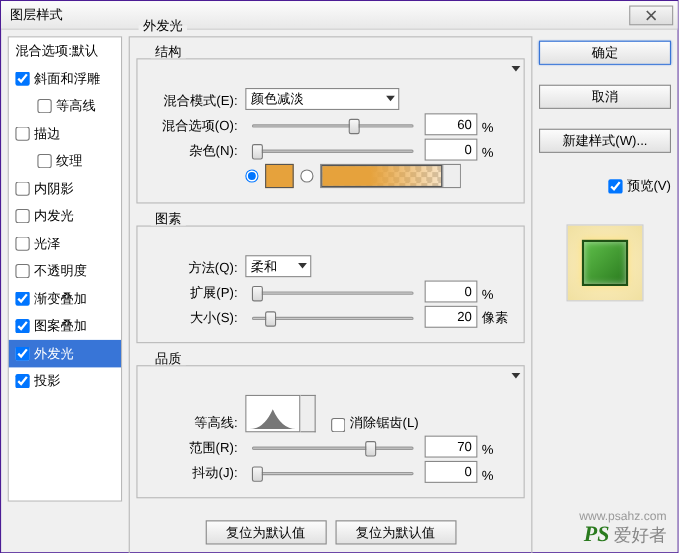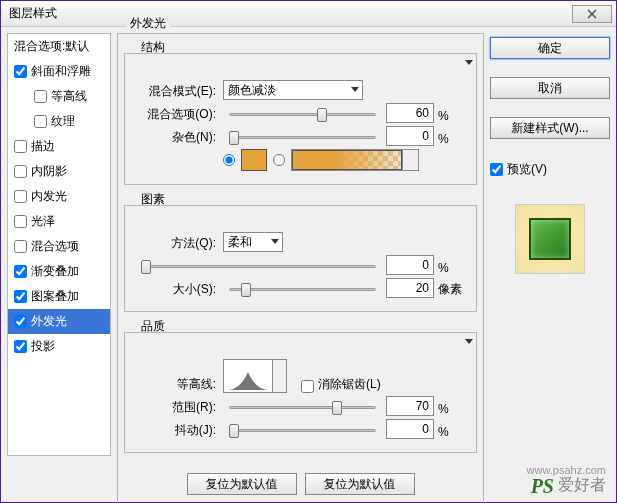--- a/index.html
+++ b/index.html
@@ -38,26 +38,26 @@
 .swatch-orange{background:#e6a23c}
 .grad{width:110px;height:20px;border:1px solid #555;background:linear-gradient(90deg,#e6a23c,#e6a23c 40%,rgba(230,162,60,.3)),repeating-conic-gradient(#ccc 0 25%,#fff 0 50%) 0 0/10px 10px}
 .grad-wrap{display:flex;align-items:center;border:1px solid #888}
 .grad-dd{width:16px;height:20px;background:#eee;border-left:1px solid #888;display:flex;align-items:center;justify-content:center}
 .contour{width:50px;height:34px;border:1px solid #888;background:#fff;display:flex;align-items:flex-end;justify-content:center;position:relative}
 .contour svg{width:46px;height:30px}
 .contour-dd{width:14px;height:34px;border:1px solid #888;border-left:none;background:#eee;display:flex;align-items:center;justify-content:center}
 .right{width:120px;display:flex;flex-direction:column;gap:18px;padding-top:4px}
 .btn{height:22px;border:1px solid #888;background:linear-gradient(#fcfcfc,#e2e2e2);display:flex;align-items:center;justify-content:center;cursor:pointer}
 .btn-primary{border:1px solid #3875d7;box-shadow:0 0 2px #3875d7}
-.preview-chk{display:flex;align-items:center;gap:4px;justify-content:flex-start;margin-top:4px}
+.preview-chk{display:flex;align-items:center;gap:4px;justify-content:flex-end;margin-top:4px}
 .preview-img{width:70px;height:70px;margin:8px auto;background:radial-gradient(circle,#fff0c8,#f0e0a0);display:flex;align-items:center;justify-content:center;border:1px solid #ccc}
 .gem{width:42px;height:42px;background:linear-gradient(135deg,#5fbf4a,#2a7a1e);border:2px solid #1e5014;box-shadow:0 0 8px #ffe070,inset 0 0 6px rgba(255,255,255,.5)}
 .btm-btns{display:flex;gap:8px;justify-content:center;margin-top:6px}
 .btm-btns .btn{width:110px}
-.footer{position:absolute;bottom:4px;right:10px;display:flex;align-items:flex-start;gap:4px}
+.footer{position:absolute;bottom:4px;right:10px;display:flex;align-items:flex-end;gap:4px}
 .ps-logo{font-size:20px;font-weight:bold;font-style:italic;color:#2a7a1e;font-family:Georgia,serif}
 .ps-text{font-size:16px;color:#888;font-family:Liberation Mono, monospace}
 .url{position:absolute;bottom:26px;right:10px;font-size:11px;color:#999}
 </style>
 </head>
 <body>
 
 <div class="window">
   <div class="titlebar">
     <span class="titlebar-text">图层样式</span>
@@ -73,43 +73,43 @@
       <div class="side-item">混合选项:默认</div>
       <div id="side-items">
           <div class="side-item">
             <input type="checkbox" checked="" style="">
             <span>斜面和浮雕</span>
           </div>
           <div class="side-item indent">
             <input type="checkbox" style="">
             <span>等高线</span>
           </div>
+          <div class="side-item">
+            <input type="checkbox" style="">
+            <span>描边</span>
+          </div>
           <div class="side-item indent">
             <input type="checkbox" style="">
             <span>纹理</span>
           </div>
           <div class="side-item">
             <input type="checkbox" style="">
-            <span>描边</span>
-          </div>
-          <div class="side-item">
-            <input type="checkbox" style="">
             <span>内阴影</span>
           </div>
           <div class="side-item">
             <input type="checkbox" style="">
             <span>内发光</span>
           </div>
           <div class="side-item">
             <input type="checkbox" style="">
             <span>光泽</span>
           </div>
           <div class="side-item">
             <input type="checkbox" style="">
-            <span>混合选项</span>
+            <span>不透明度</span>
           </div>
           <div class="side-item">
             <input type="checkbox" checked="" style="">
             <span>渐变叠加</span>
           </div>
           <div class="side-item">
             <input type="checkbox" checked="" style="">
             <span>图案叠加</span>
           </div>
           <div class="side-item selected">
@@ -170,20 +170,21 @@
         <div class="fieldset">
           <div class="legend"><span>图素</span></div>
           <div class="row">
             <div class="lbl">方法(Q):</div>
             <div class="select select-sm">
               <span>柔和</span>
               <div class="dropdown-arrow"></div>
             </div>
           </div>
           <div class="row">
+            <div class="lbl">扩展(P):</div>
             <div class="slider">
                 <div class="slider-track"></div>
                 <div class="slider-thumb" style="left:0%"></div>
               </div>
             <input class="numbox" value="0" style="">
             <span class="unit">%</span>
           </div>
           <div class="row">
             <div class="lbl">大小(S):</div>
             <div class="slider">

